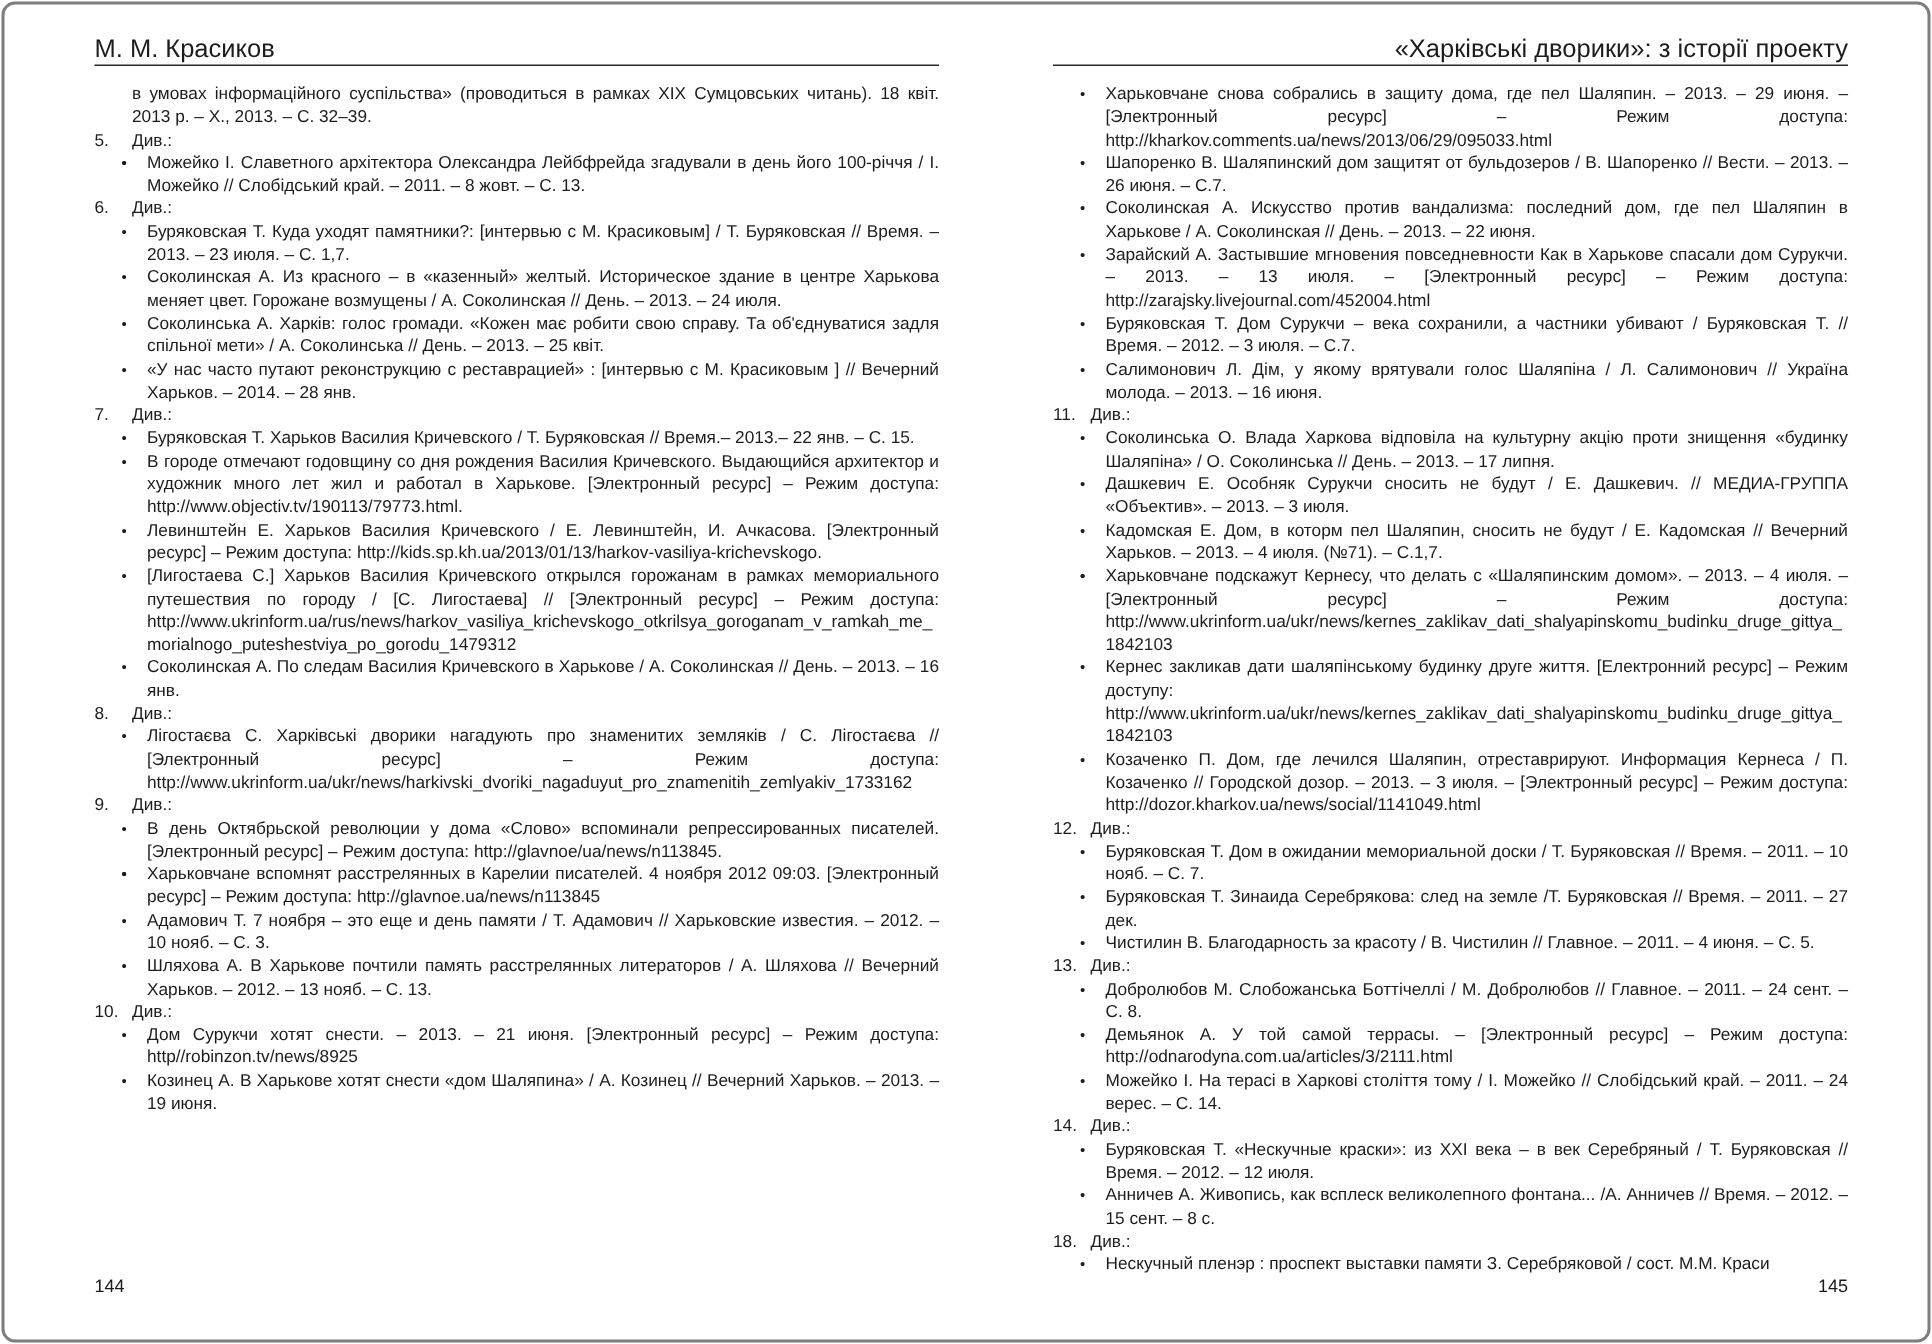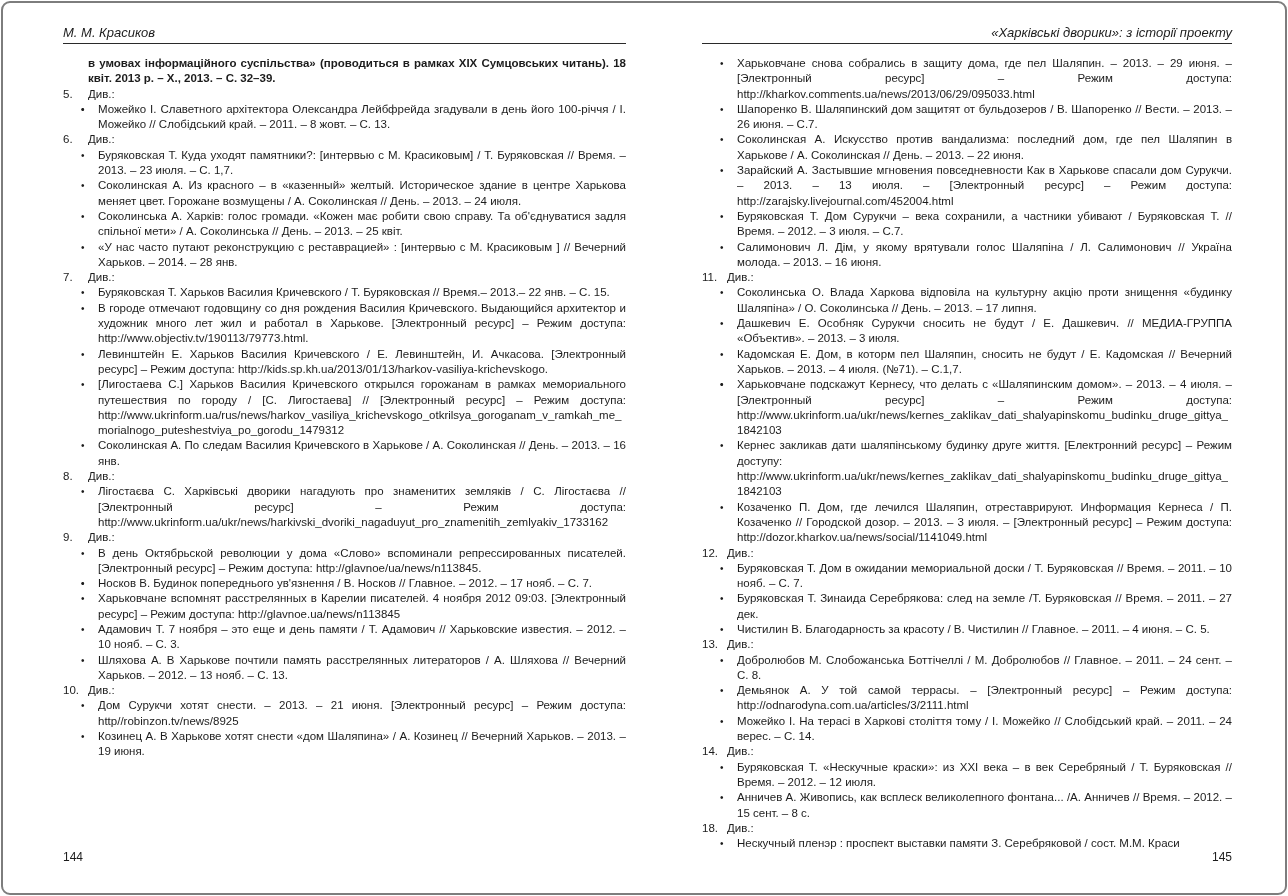--- a/index.html
+++ b/index.html
@@ -16,40 +16,40 @@
     border: 2px solid #7d7d7d;
     border-radius: 9px;
     background: #ffffff;
   }
   .page { position: absolute; top: 0; height: 100%; }
   .page-left  { left: 60px;  width: 563px; }
   .page-right { left: 699px; width: 530px; }
 
   .running-header {
     position: absolute; top: 23px;
-    font-style: italic; font-size: 13px; line-height: 14px;
+    font-size: 17px; line-height: 14px;
     white-space: nowrap;
     text-align: right;
   }
   .page-left  .running-header { left: 0; }
   .page-right .running-header { right: 0; }
 
   .header-rule {
     position: absolute; top: 40px; left: 0; right: 0;
     height: 1.3px; background: #2a2a2a;
   }
 
   .page-body {
     position: absolute; top: 53px; left: 0; right: 0;
     font-size: 11.5px; line-height: 15.3px;
     text-align: justify;
     overflow-wrap: anywhere;
   }
 
-  .intro { margin-left: 25px; font-weight: bold; }
+  .intro { margin-left: 25px; }
 
   .num-row { position: relative; padding-left: 25px; text-align: left; }
   .num-row .num { position: absolute; left: 0; }
 
   .ref { position: relative; padding-left: 35px; }
   .ref .bullet {
     position: absolute; left: 18px; top: 0;
     font-size: 10px;
   }
 
@@ -82,21 +82,21 @@
         <div class="ref"><span class="bullet">•</span><span class="ref-text">Буряковская Т. Харьков Василия Кричевского / Т. Буряковская // Время.– 2013.– 22 янв. – С. 15.</span></div>
         <div class="ref"><span class="bullet">•</span><span class="ref-text">В городе отмечают годовщину со дня рождения Василия Кричевского. Выдающийся архитектор и художник много лет жил и работал в Харькове. [Электронный ресурс] – Режим доступа: http://www.objectiv.tv/190113/79773.html.</span></div>
         <div class="ref"><span class="bullet">•</span><span class="ref-text">Левинштейн Е. Харьков Василия Кричевского / Е. Левинштейн, И. Ачкасова. [Электронный ресурс] – Режим доступа: http://kids.sp.kh.ua/2013/01/13/harkov-vasiliya-krichevskogo.</span></div>
         <div class="ref"><span class="bullet">•</span><span class="ref-text">[Лигостаева С.] Харьков Василия Кричевского открылся горожанам в рамках мемориального путешествия по городу / [С. Лигостаева] // [Электронный ресурс] – Режим доступа: http://www.ukrinform.ua/rus/news/harkov_vasiliya_krichevskogo_otkrilsya_goroganam_v_ramkah_me_morialnogo_puteshestviya_po_gorodu_1479312</span></div>
         <div class="ref"><span class="bullet">•</span><span class="ref-text">Соколинская А. По следам Василия Кричевского в Харькове / А. Соколинская // День. – 2013. – 16 янв.</span></div>
         <div class="num-row"><span class="num">8.</span><span class="num-label">Див.:</span></div>
         <div class="ref"><span class="bullet">•</span><span class="ref-text">Лігостаєва С. Харківські дворики нагадують про знаменитих земляків / С. Лігостаєва // [Электронный ресурс] – Режим доступа: http://www.ukrinform.ua/ukr/news/harkivski_dvoriki_nagaduyut_pro_znamenitih_zemlyakiv_1733162</span></div>
         <div class="num-row"><span class="num">9.</span><span class="num-label">Див.:</span></div>
         <div class="ref"><span class="bullet">•</span><span class="ref-text">В день Октябрьской революции у дома «Слово» вспоминали репрессированных писателей. [Электронный ресурс] – Режим доступа: http://glavnoe/ua/news/n113845.</span></div>
         <div class="ref"><span class="bullet">•</span></div>
-        <div class="ref"><span class="bullet">•</span><span class="ref-text">Носков В. Будинок попереднього ув'язнення / В. Носков // Главное. – 2012. – 17 нояб. – С. 7.</span></div>
+        <div class="ref"><span class="bullet">•</span></div>
         <div class="ref"><span class="bullet">•</span><span class="ref-text">Харьковчане вспомнят расстрелянных в Карелии писателей. 4 ноября 2012 09:03. [Электронный ресурс] – Режим доступа: http://glavnoe.ua/news/n113845</span></div>
         <div class="ref"><span class="bullet">•</span><span class="ref-text">Адамович Т. 7 ноября – это еще и день памяти / Т. Адамович // Харьковские известия. – 2012. – 10 нояб. – С. 3.</span></div>
         <div class="ref"><span class="bullet">•</span><span class="ref-text">Шляхова А. В Харькове почтили память расстрелянных литераторов / А. Шляхова // Вечерний Харьков. – 2012. – 13 нояб. – С. 13.</span></div>
         <div class="num-row"><span class="num">10.</span><span class="num-label">Див.:</span></div>
         <div class="ref"><span class="bullet">•</span><span class="ref-text">Дом Сурукчи хотят снести. – 2013. – 21 июня. [Электронный ресурс] – Режим доступа: http//robinzon.tv/news/8925</span></div>
         <div class="ref"><span class="bullet">•</span><span class="ref-text">Козинец А. В Харькове хотят снести «дом Шаляпина» / А. Козинец // Вечерний Харьков. – 2013. – 19 июня.</span></div>
       </div>
     <div class="page-number">144</div>
   </section>
 

